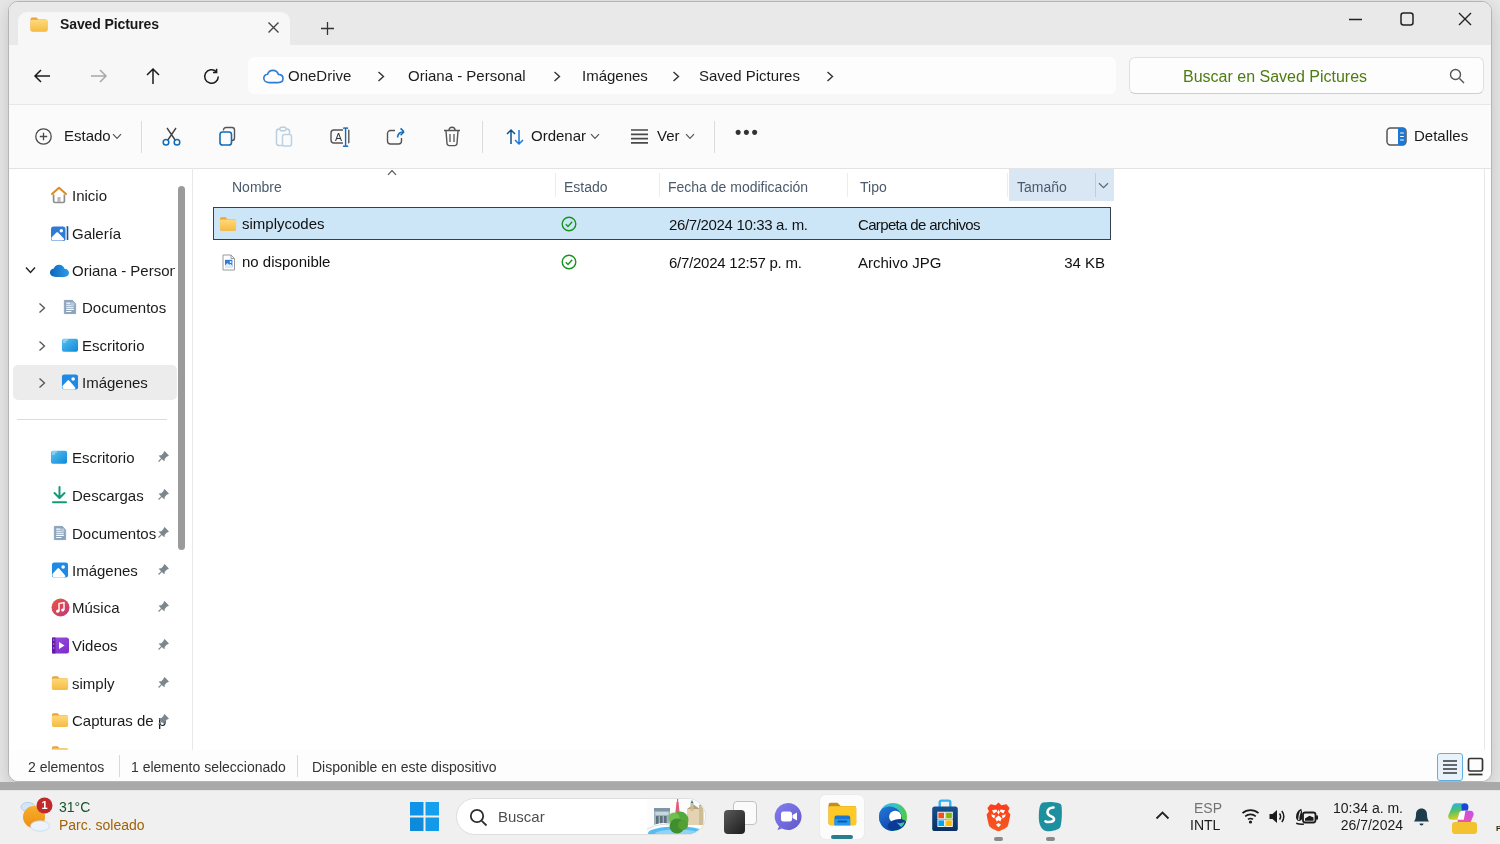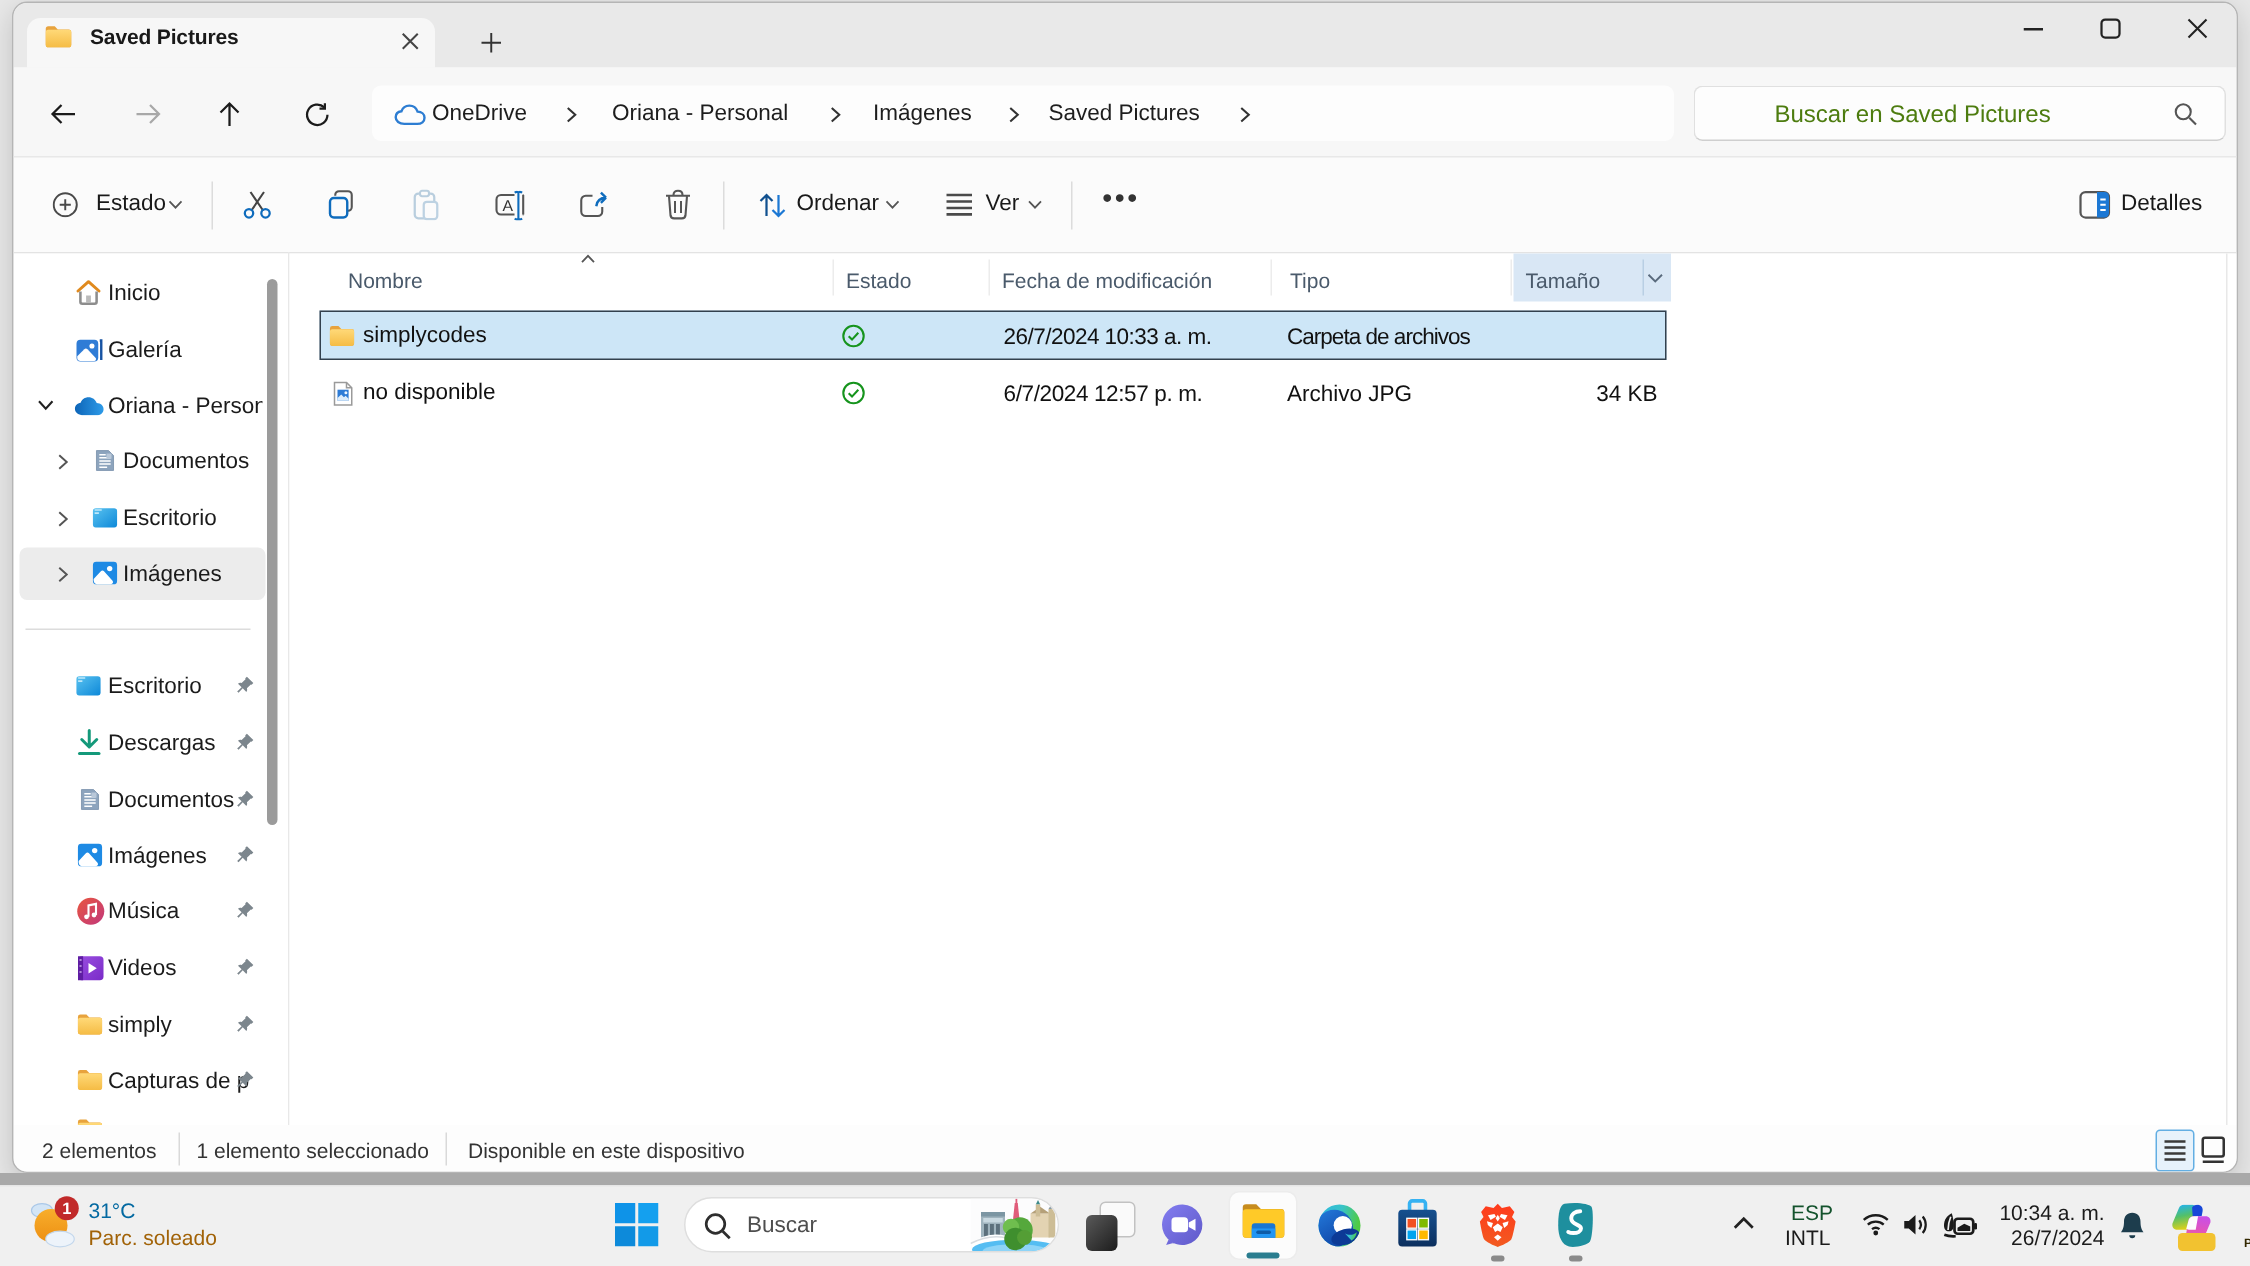--- a/index.html
+++ b/index.html
@@ -443,21 +443,21 @@
             <stop offset="0" stop-color="#f8ae2c"></stop>
             <stop offset="1" stop-color="#ed8f12"></stop>
           </linearGradient>
         </defs>
       <ellipse cx="10" cy="11" rx="7" ry="4.6" fill="#d3e5f6" stroke="#aac8e8" stroke-width="0.8"></ellipse>
       <circle cx="16" cy="21" r="11" fill="url(#gsun)"></circle>
       <ellipse cx="22" cy="30" rx="9.5" ry="5.2" fill="#edf3fa" stroke="#c3d7ec" stroke-width="0.8"></ellipse>
       <circle cx="26.5" cy="9.5" r="8" fill="#c12a2a"></circle>
       <text x="26.5" y="13.2" text-anchor="middle" font-size="11" font-weight="bold" fill="#fff" font-family="Liberation Sans">1</text>
     </svg>
-    <div class="txt" style="left:59px;top:8px;font-size:14px;color:#0369a1;text-align:center;">31°C</div>
+    <div class="txt" style="left:59px;top:8px;font-size:14px;color:#14532d;text-align:center;">31°C</div>
     <div class="txt" style="left:59px;top:26px;font-size:14px;color:#a16207;">Parc. soleado</div>
 
     <svg class="abs" style="left:410px;top:11px;" width="29" height="29" viewBox="0 0 29 29">
       <rect x="0" y="0" width="13.5" height="13.5" fill="#0e93e8"></rect>
       <rect x="15.5" y="0" width="13.5" height="13.5" fill="#14a0ef"></rect>
       <rect x="0" y="15.5" width="13.5" height="13.5" fill="#0d8ada"></rect>
       <rect x="15.5" y="15.5" width="13.5" height="13.5" fill="#129ae8"></rect>
     </svg>
 
     <div class="abs" style="left:456px;top:7px;width:250px;height:37px;background:#fff;border:1px solid #dedede;border-radius:19px;overflow:hidden;text-align:center;">
@@ -580,21 +580,21 @@
 
     <svg class="abs" style="left:1038px;top:10px;" width="25" height="31" viewBox="0 0 25 31">
       <path d="M5 1.5 C13 0.2 21.5 1.5 23 3.5 C24.5 5.8 24 23 22 26.5 C20.5 29 12 31 8 30 C3.5 28.8 0.8 24 0.8 16 C0.8 8 1.8 2.2 5 1.5 Z" fill="#1e8f9e"></path>
       <path d="M15.5 6.5 C12 6.5 9.5 8.5 9.5 11.2 C9.5 16 16 14.8 16 18 C16 19.8 14 21 10.8 21 C9.5 21 8.3 20.7 7.5 20.3" stroke="#fff" stroke-width="2.6" fill="none" stroke-linecap="round"></path>
     </svg>
     <div class="abs" style="left:1046px;top:46px;width:9px;height:4px;background:#8a8a8a;border-radius:2px;"></div>
 
     <svg class="abs" style="left:1155px;top:20px;" width="15" height="9" viewBox="0 0 15 9">
         <path d="M1.5 7.5 L7.5 1.5 L13.5 7.5" stroke="#222" stroke-width="1.8" fill="none"></path>
       </svg>
-    <div class="txt" style="left:1194px;top:9px;font-size:14px;color:#14532d;text-align:right;">ESP</div>
+    <div class="txt" style="left:1194px;top:9px;font-size:14px;color:#737373;text-align:right;">ESP</div>
     <div class="txt" style="left:1190px;top:26px;font-size:14px;color:#1b1b1b;">INTL</div>
     <svg class="abs" style="left:1241px;top:17px;" width="19" height="16" viewBox="0 0 19 16">
       <path d="M1.5 5.2 A12 12 0 0 1 17.5 5.2" stroke="#1b1b1b" stroke-width="1.6" fill="none"></path>
       <path d="M4.2 8.4 A8 8 0 0 1 14.8 8.4" stroke="#1b1b1b" stroke-width="1.6" fill="none"></path>
       <path d="M7 11.4 A4.2 4.2 0 0 1 12 11.4" stroke="#1b1b1b" stroke-width="1.6" fill="none"></path>
       <circle cx="9.5" cy="14" r="1.6" fill="#1b1b1b"></circle>
     </svg>
     <svg class="abs" style="left:1268px;top:17px;" width="20" height="17" viewBox="0 0 20 17">
       <path d="M1.5 6 H4.5 L9 2 V15 L4.5 11 H1.5 Z" fill="#1b1b1b"></path>
       <path d="M11.5 5.5 A5 5 0 0 1 11.5 11.5 M13.8 3 A8.5 8.5 0 0 1 13.8 14" stroke="#1b1b1b" stroke-width="1.5" fill="none"></path>

